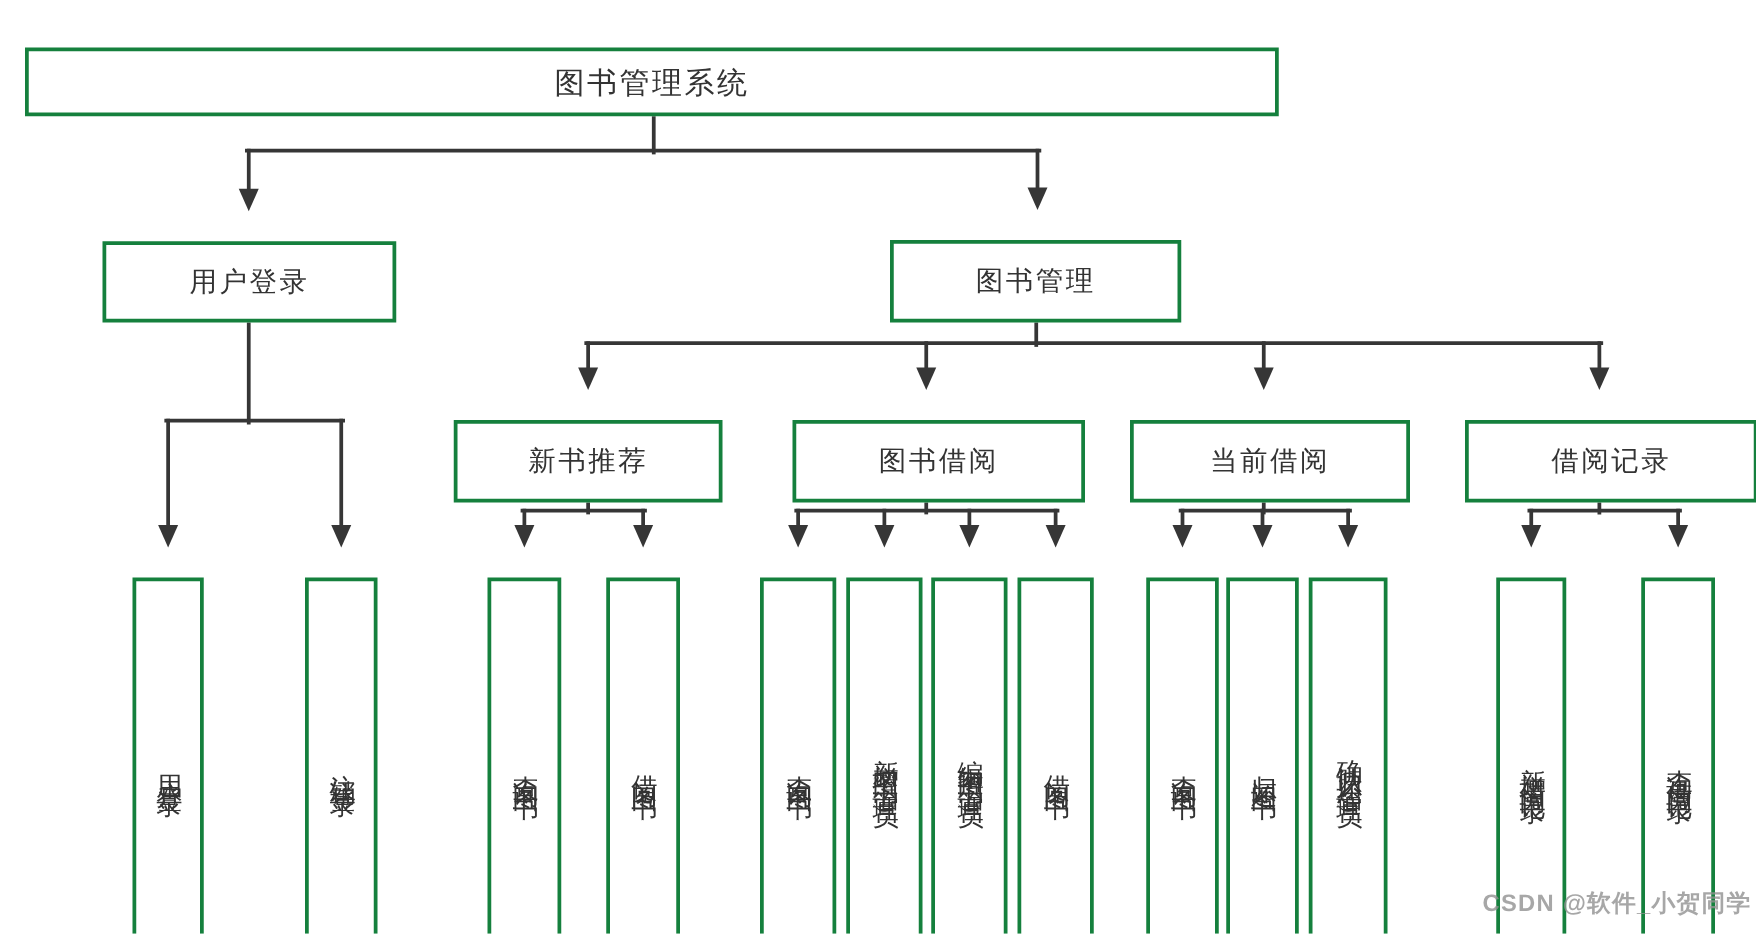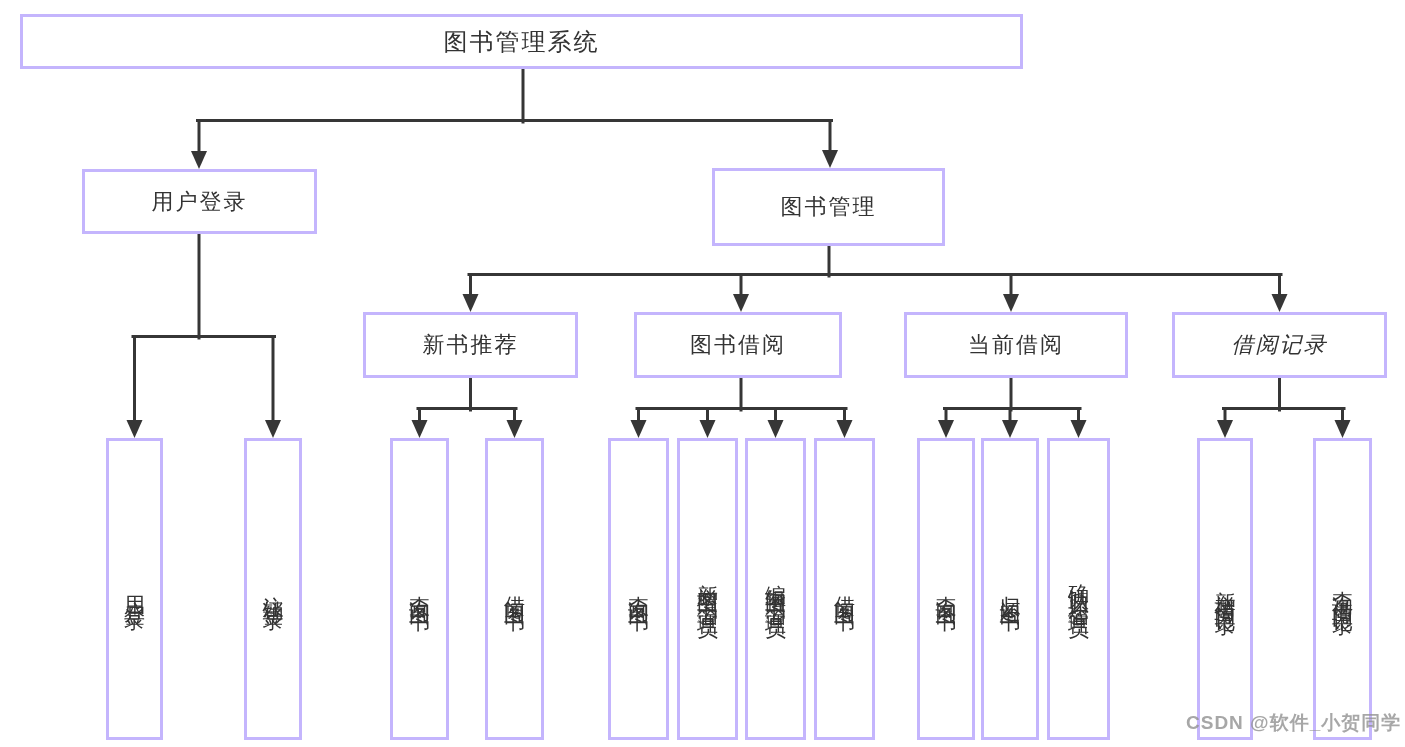--- a/index.html
+++ b/index.html
@@ -18,26 +18,27 @@
   .connectors {
     position: absolute;
     left: 0;
     top: 0;
     z-index: 1;
   }
   .box, .vbox {
     position: absolute;
     box-sizing: border-box;
     background: #ffffff;
-    border: 3px solid #c4b5fd;
+    border: 3px solid #15803d;
     color: #333333;
     display: flex;
     align-items: center;
     justify-content: center;
     z-index: 2;
+    margin-top: 24px;
   }
   .box {
     font-size: 22px;
     letter-spacing: 2px;
     white-space: nowrap;
   }
   .box.title {
     font-size: 24px;
   }
   .vbox {
@@ -126,26 +127,26 @@
       <polygon points="1002,420 1018,420 1010,438"></polygon>
       <polygon points="1070.5,420 1086.5,420 1078.5,438"></polygon>
       <polygon points="1217,420 1233,420 1225,438"></polygon>
       <polygon points="1334.5,420 1350.5,420 1342.5,438"></polygon>
     </g>
   </svg>
 
   <div class="box title" style="left:20px; top:14px; width:1003px; height:55px;">图书管理系统</div>
 
   <div class="box" style="left:82px; top:169px; width:235px; height:65px;">用户登录</div>
-  <div class="box" style="left:712px; top:168px; width:233px; height:78px;">图书管理</div>
+  <div class="box" style="left:712px; top:168px; width:233px; height:66px;">图书管理</div>
 
   <div class="box" style="left:363px; top:312px; width:215px; height:66px;">新书推荐</div>
-  <div class="box" style="left:634px; top:312px; width:208px; height:66px;">图书借阅</div>
+  <div class="box" style="left:634px; top:312px; width:234px; height:66px;">图书借阅</div>
   <div class="box" style="left:904px; top:312px; width:224px; height:66px;">当前借阅</div>
-  <div class="box" style="left:1172px; top:312px; width:215px; height:66px;font-style:italic;">借阅记录</div>
+  <div class="box" style="left:1172px; top:312px; width:234px; height:66px;">借阅记录</div>
 
   <div class="vbox" style="left:106px; top:438px; width:57px; height:302px;">用户登录</div>
   <div class="vbox" style="left:244px; top:438px; width:58px; height:302px;">注销登录</div>
 
   <div class="vbox" style="left:390px; top:438px; width:59px; height:302px;">查询图书</div>
   <div class="vbox" style="left:485px; top:438px; width:59px; height:302px;">借阅图书</div>
 
   <div class="vbox" style="left:608px; top:438px; width:61px; height:302px;">查询图书</div>
   <div class="vbox" style="left:677px; top:438px; width:61px; height:302px;">新增图书（管理员）</div>
   <div class="vbox" style="left:745px; top:438px; width:61px; height:302px;">编辑图书（管理员）</div>

